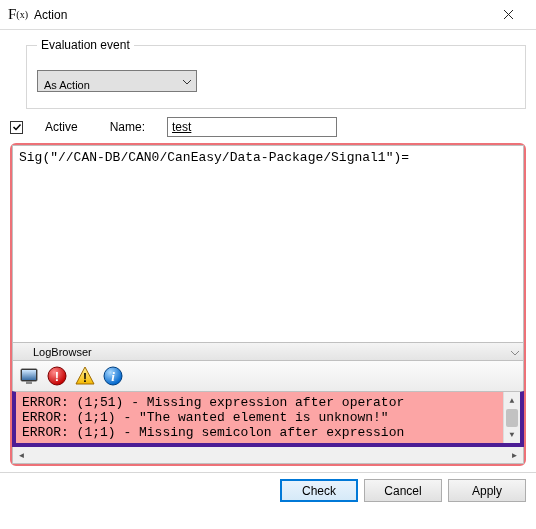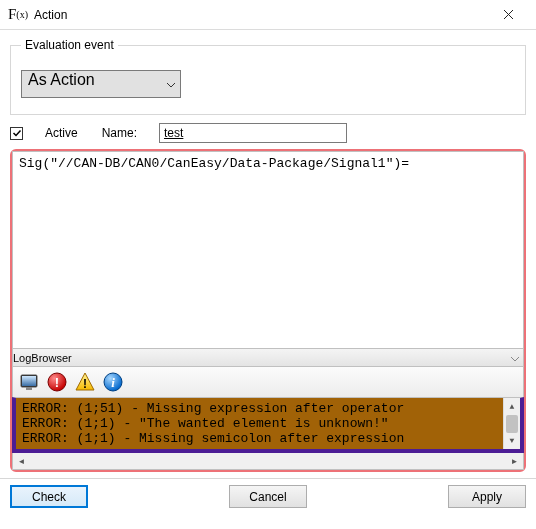--- a/index.html
+++ b/index.html
@@ -33,40 +33,40 @@
   .title-text { font-size: 12px; }
   .spacer { flex: 1; }
   .close-btn {
     width: 44px; height: 28px;
     display: flex; align-items: center; justify-content: center;
   }
   .close-btn svg { stroke: #222; stroke-width: 1; }
   .content { padding: 8px 10px 6px 10px; }
   fieldset.group {
     border: 1px solid #d7d7d7;
-    margin: 0 0 8px 0;
+    margin: 0 0 8px 16px;
     padding: 18px 26px 16px 10px;
   }
   fieldset.group legend {
     font-size: 12px;
     padding: 0 4px;
     color: #000;
   }
   .select-wrap {
     position: relative;
     width: 160px;
   }
   .select-box {
-    height: 28px;
+    height: 22px;
     border: 1px solid #7a7a7a;
     background: #e1e1e1;
     display: flex;
-    align-items: flex-start;
+    align-items: flex-end;
     padding: 0 22px 0 6px;
-    font-size: 16px;
+    font-size: 11px;
   }
   .select-caret {
     position: absolute;
     right: 6px; top: 50%;
     transform: translateY(-50%);
     pointer-events: none;
   }
   .row-active {
     display: flex;
     align-items: center;
@@ -74,26 +74,26 @@
     margin: 6px 0 6px 0;
   }
   .chk {
     width: 13px; height: 13px;
     border: 1px solid #333;
     display: inline-flex;
     align-items: center; justify-content: center;
     background: #fff;
   }
   .chk svg { stroke: #000; stroke-width: 1.5; fill: none; }
-  .name-label { margin-left: 2px; }
+  .name-label { margin-left: 10px; }
   .name-input {
     height: 20px;
     border: 1px solid #7a7a7a;
     padding: 1px 4px;
-    width: 188px;
+    width: 170px;
     font-size: 12px;
     font-family: inherit;
     text-decoration: underline;
   }
   .highlight-wrap {
     border: 2px solid #ed7177;
     border-radius: 6px;
     padding: 0;
     background: #fbe4e6;
   }
@@ -108,21 +108,21 @@
     white-space: pre;
     overflow: auto;
   }
   .log-header {
     background: linear-gradient(#f4f4f4, #e4e4e4);
     border: 1px solid #c0c0c0;
     border-top: none;
     height: 18px;
     display: flex;
     align-items: center;
-    padding: 0 0;
+    padding: 0 20px;
     font-size: 11px;
     position: relative;
   }
   .log-header .drop {
     position: absolute; right: 4px; top: 3px;
   }
   .toolbar {
     background: linear-gradient(#fbfbfb, #ececec);
     border-left: 1px solid #c0c0c0;
     border-right: 1px solid #c0c0c0;
@@ -131,21 +131,21 @@
     align-items: center;
     gap: 4px;
     padding: 0 4px;
   }
   .tb-icon {
     width: 24px; height: 24px;
     display: flex; align-items: center; justify-content: center;
     border-radius: 3px;
   }
   .log-body {
-    background: #a16207;
+    background: #fca5a5;
     border: 4px solid #4c1d95;
     border-top: 1px solid #c0c0c0;
     height: 56px;
     padding: 3px 6px;
     font-family: "Courier New", monospace;
     font-size: 13px;
     position: relative;
     overflow: hidden;
     white-space: pre;
   }
@@ -173,21 +173,21 @@
   }
   .hscroll .arrow {
     width:17px; display:flex;align-items:center;justify-content:center;
     font-size:8px;color:#555;
   }
   .hscroll .track {flex:1;}
   .button-bar {
     border-top: 1px solid #d7d7d7;
     padding: 6px 10px 8px 10px;
     display: flex;
-    justify-content: space-between;
+    justify-content: flex-end;
     gap: 6px;
     background:#fff;
   }
   .btn {
     height: 23px;
     min-width: 78px;
     border: 1px solid #adadad;
     background: linear-gradient(#f5f5f5, #e1e1e1);
     font-size: 12px;
     font-family: inherit;

